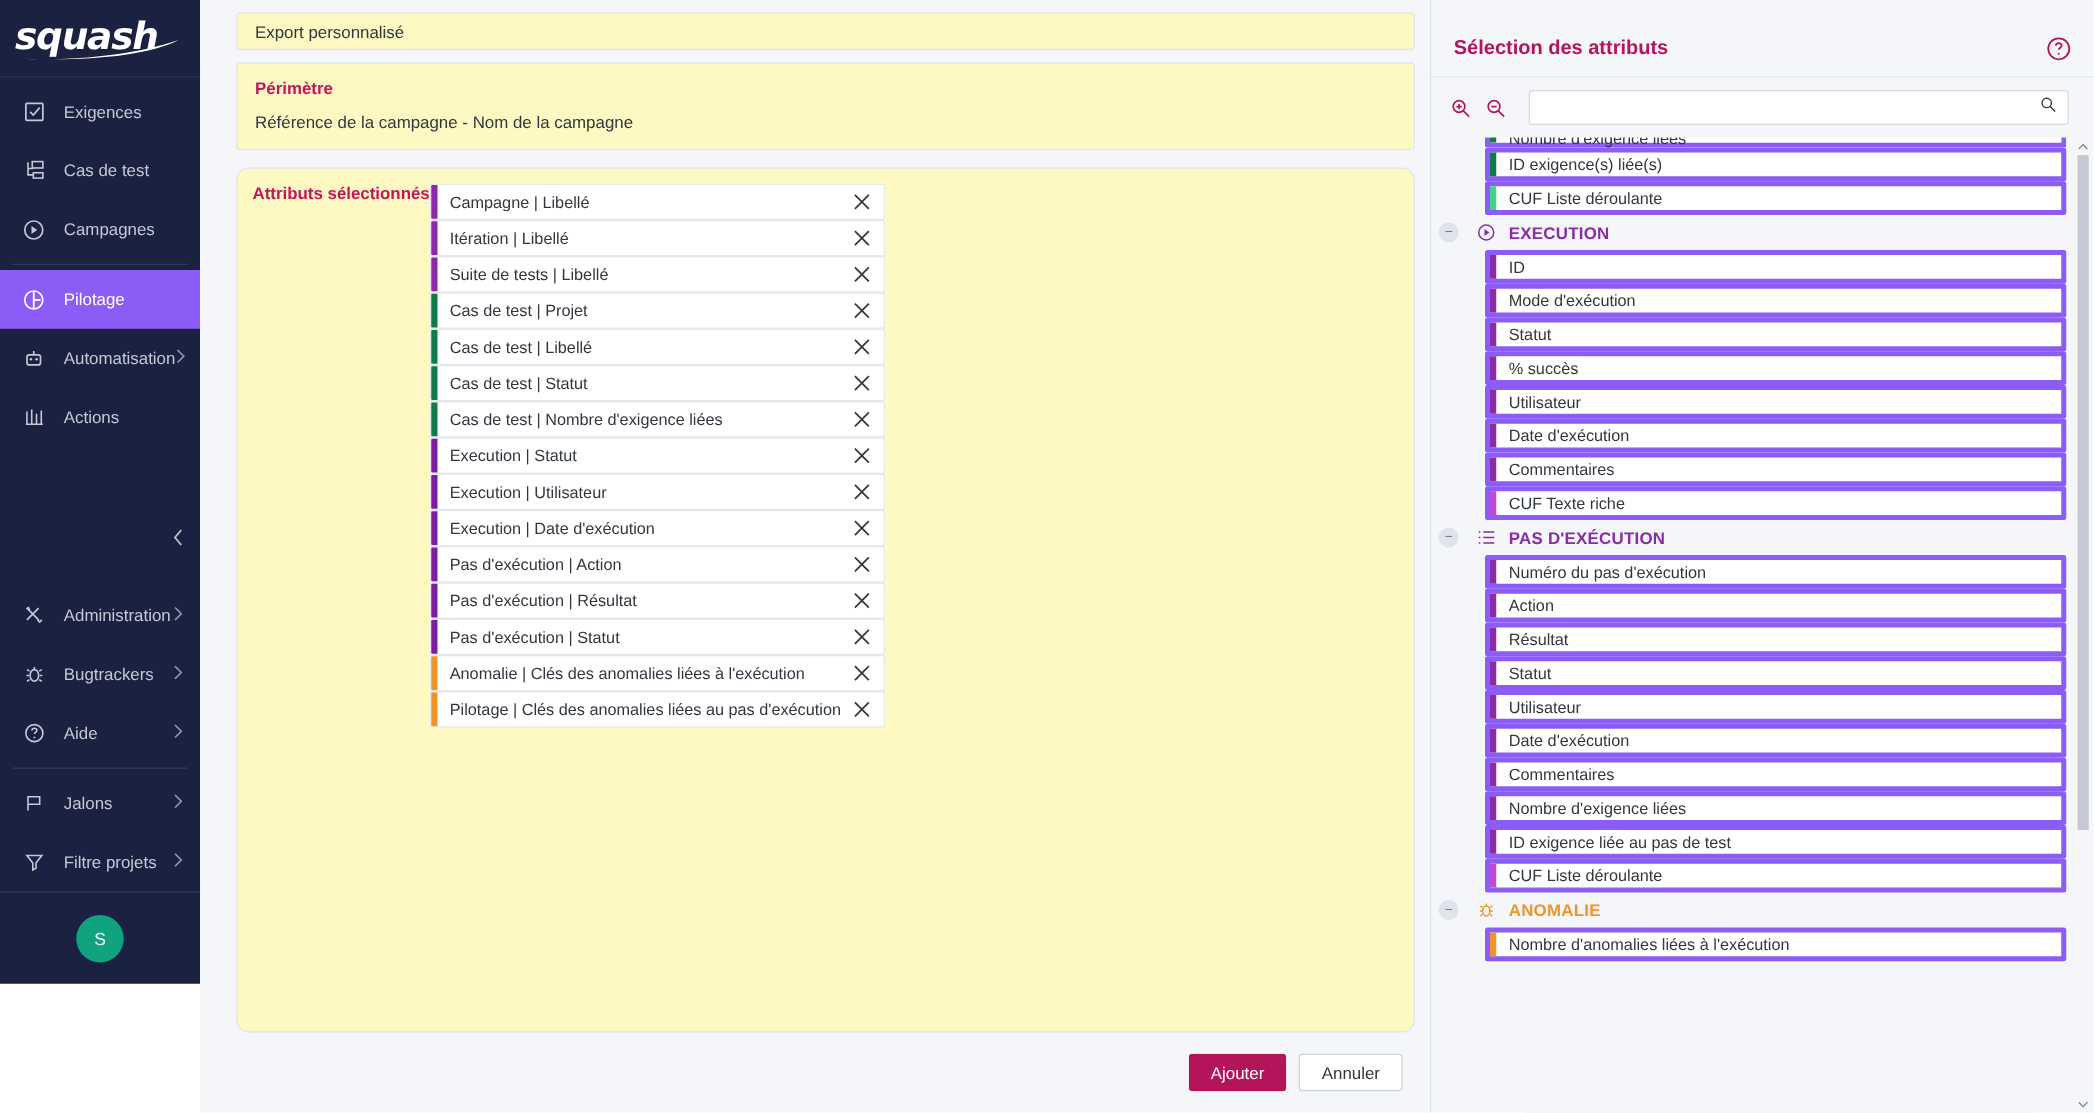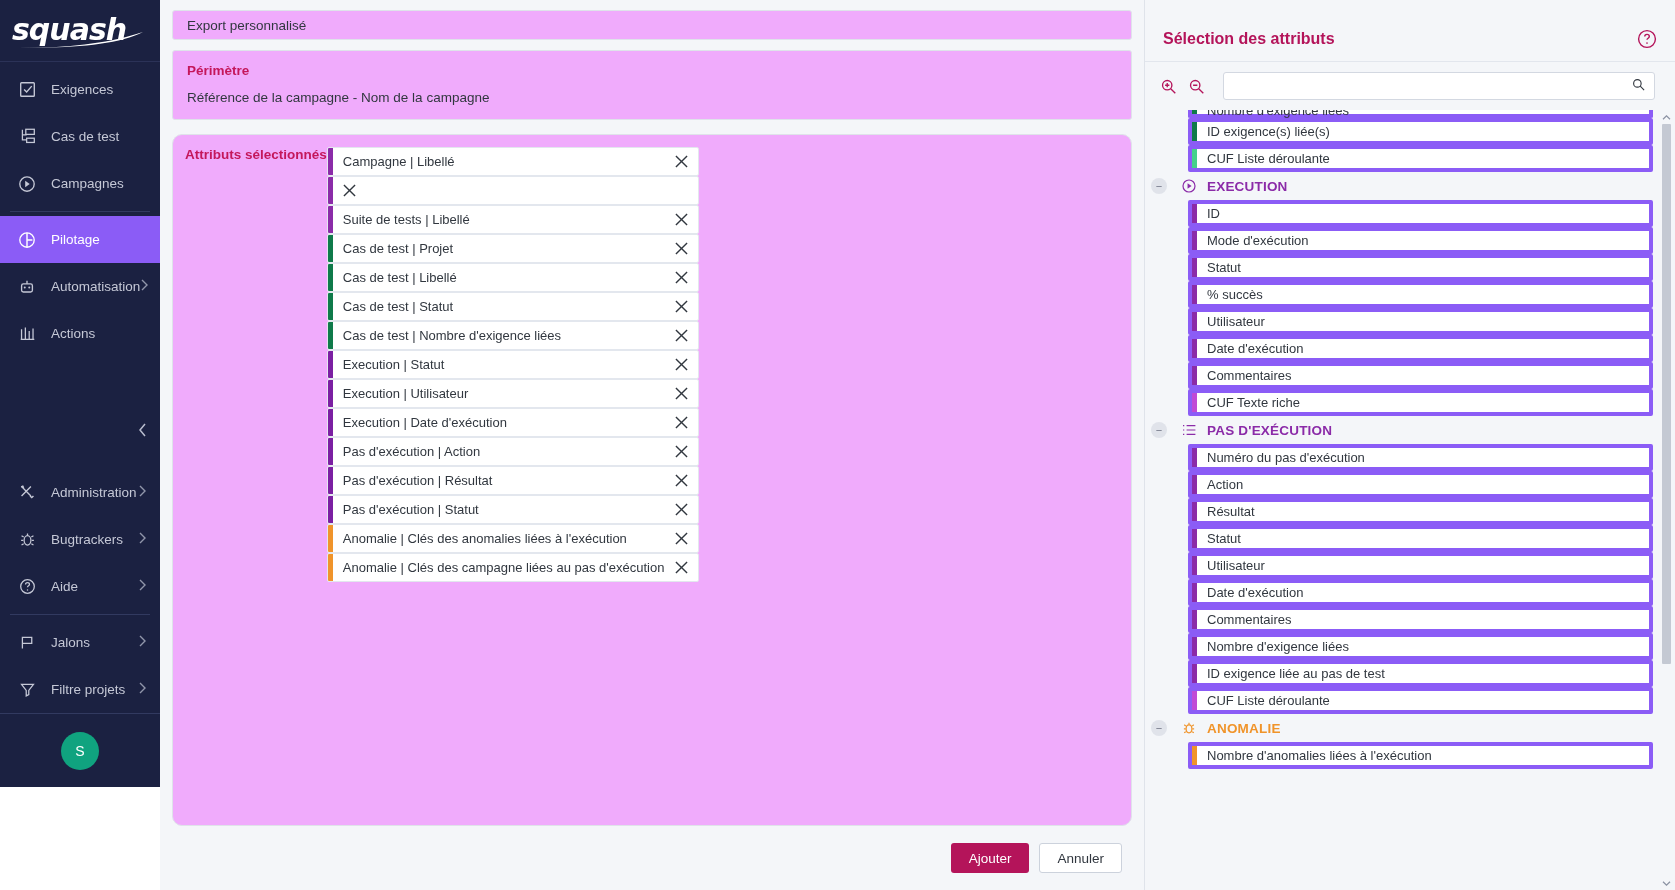--- a/index.html
+++ b/index.html
@@ -66,21 +66,21 @@
   }
 
   
   .center {
     flex: 1 1 auto; height: 890px; background: #f4f6f9;
     display: flex; flex-direction: column;
     padding: 10px 12px 0 12px; position: relative;
     border-right: 1px solid #dfe3ea;
   }
   .card {
-    background: #f0abfc; border: 1px solid #dfe3ea; border-radius: 3px;
+    background: #fef9c3; border: 1px solid #dfe3ea; border-radius: 3px; margin-left: 17px;
   }
   .name-card {
     height: 30px; display: flex; align-items: center;
     padding: 0 14px; font-size: 13.5px; color: #31373f;
     margin-bottom: 10px;
   }
   .scope-card { padding: 12px 14px 14px 14px; margin-bottom: 14px; }
   .section-title {
     color: #c4175b; font-size: 13.5px; font-weight: bold;
     margin-bottom: 12px;
@@ -378,20 +378,21 @@
             <span class="attr-bar" style="background:#8b2ba8"></span>
             <span class="attr-label">Campagne | Libellé</span>
             <span class="attr-x">
               <svg width="13" height="13" viewBox="0 0 14 14" fill="none" stroke="#31373f" stroke-width="1.5">
                 <path d="M1 1l12 12M13 1L1 13"></path>
               </svg>
             </span>
           </div>
           <div class="attr-row">
             <span class="attr-bar" style="background:#8b2ba8"></span>
+            <span class="attr-label">Itération | Libellé</span>
             <span class="attr-x">
               <svg width="13" height="13" viewBox="0 0 14 14" fill="none" stroke="#31373f" stroke-width="1.5">
                 <path d="M1 1l12 12M13 1L1 13"></path>
               </svg>
             </span>
           </div>
           <div class="attr-row">
             <span class="attr-bar" style="background:#8b2ba8"></span>
             <span class="attr-label">Suite de tests | Libellé</span>
             <span class="attr-x">
@@ -494,21 +495,21 @@
             <span class="attr-bar" style="background:#f0942a"></span>
             <span class="attr-label">Anomalie | Clés des anomalies liées à l'exécution</span>
             <span class="attr-x">
               <svg width="13" height="13" viewBox="0 0 14 14" fill="none" stroke="#31373f" stroke-width="1.5">
                 <path d="M1 1l12 12M13 1L1 13"></path>
               </svg>
             </span>
           </div>
           <div class="attr-row">
             <span class="attr-bar" style="background:#f0942a"></span>
-            <span class="attr-label">Anomalie | Clés des campagne liées au pas d'exécution</span>
+            <span class="attr-label">Pilotage | Clés des anomalies liées au pas d'exécution</span>
             <span class="attr-x">
               <svg width="13" height="13" viewBox="0 0 14 14" fill="none" stroke="#31373f" stroke-width="1.5">
                 <path d="M1 1l12 12M13 1L1 13"></path>
               </svg>
             </span>
           </div>
         </div>
     </section>
 
     <div class="footer-bar">

